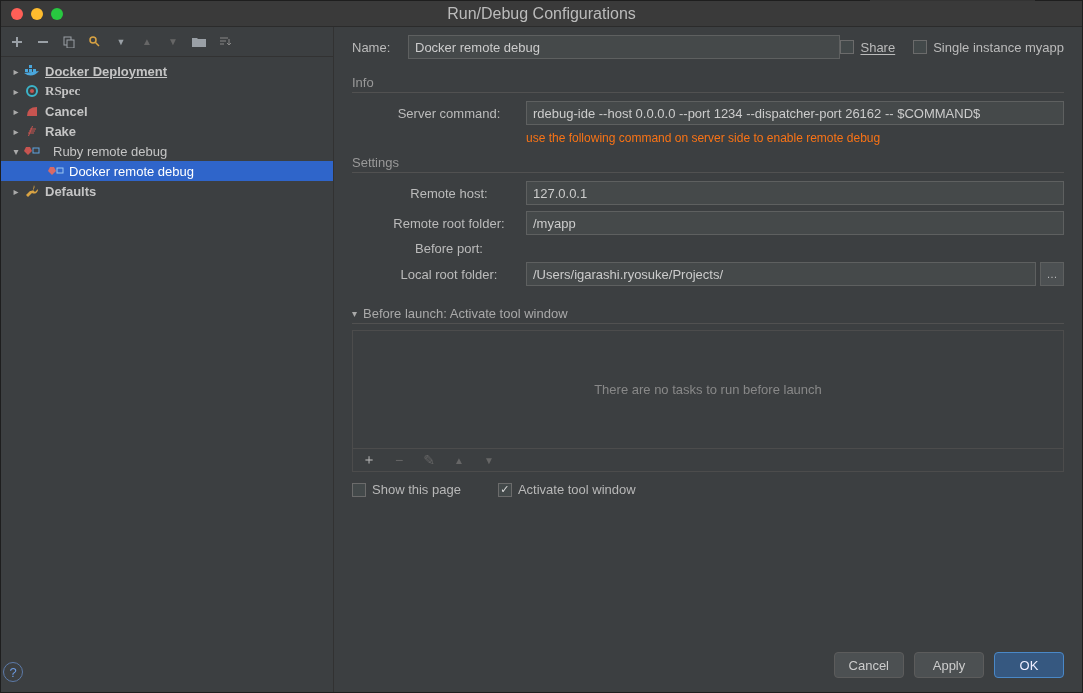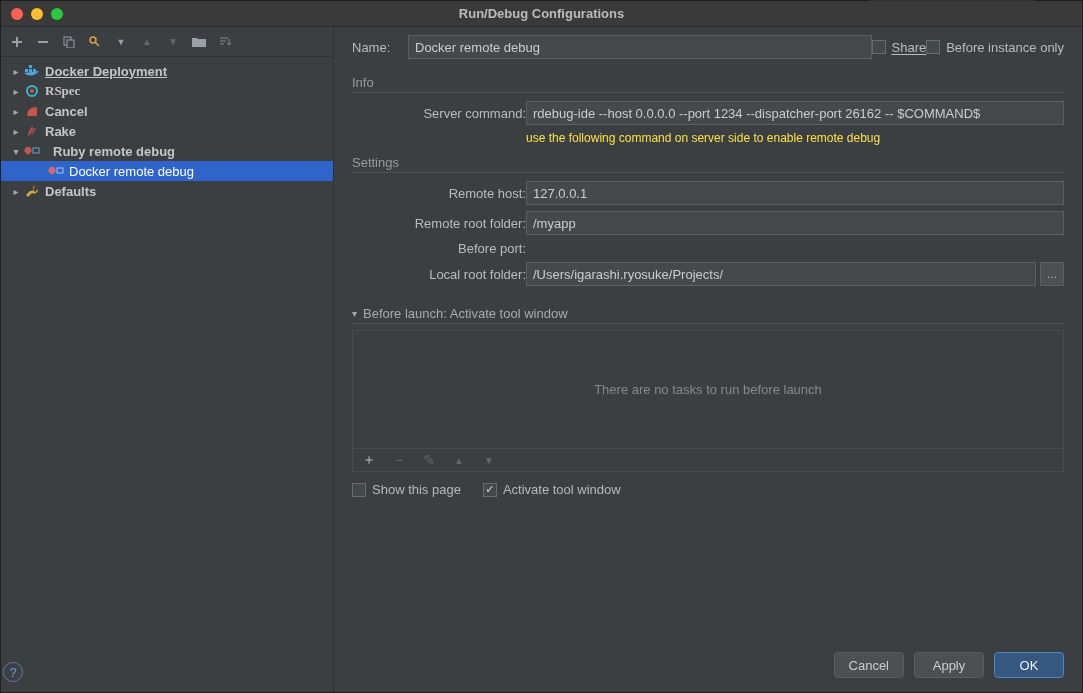--- a/index.html
+++ b/index.html
@@ -4,47 +4,47 @@
 <style>
   * { box-sizing: border-box; font-family: -apple-system, "Helvetica Neue", Arial, sans-serif; }
   html,body { margin:0; padding:0; width:1083px; height:693px; background:#2a2a2a; overflow:hidden; }
   .window { width:1083px; height:693px; background:#3c3f41; display:flex; flex-direction:column; border:1px solid #1e1e1e; }
   .titlebar { height:26px; background:#3a3a3a; display:flex; align-items:center; position:relative; border-bottom:1px solid #2b2b2b; }
   .traffic { display:flex; gap:8px; margin-left:10px; }
   .tl { width:12px; height:12px; border-radius:50%; }
   .tl.red { background:#ff5f57; }
   .tl.yellow { background:#febc2e; }
   .tl.green { background:#28c840; }
-  .title { position:absolute; left:0; right:0; text-align:center; font-size:13px; color:#bbb;font-weight:bold; }
+  .title { position:absolute; left:0; right:0; text-align:center; font-size:16px; color:#bbb; }
   .body { flex:1; display:flex; }
   .left { width:333px; background:#3c3f41; border-right:1px solid #323232; display:flex; flex-direction:column; }
   .toolbar { height:30px; display:flex; align-items:center; gap:10px; padding:0 8px; border-bottom:1px solid #323232; }
   .ticon { width:16px; height:16px; display:flex; align-items:center; justify-content:center; color:#9aa0a6; font-size:14px; cursor:pointer; }
   .tree { flex:1; padding:4px 0; font-size:13px; color:#c5c5c5; overflow:auto; }
   .trow { display:flex; align-items:center; height:20px; padding-left:8px; cursor:pointer; white-space:nowrap; }
   .trow.selected { background:#2f65ca; color:#fff; }
   .arrow { width:14px; display:inline-flex; align-items:center; justify-content:center; color:#aaa; font-size:10px; }
   .ticon2 { width:18px; height:16px; display:inline-flex; align-items:center; justify-content:center; margin-right:4px; }
   .right { flex:1; display:flex; flex-direction:column; padding:8px 18px 0 18px; color:#bbb; font-size:13px; }
   .row { display:flex; align-items:center; margin-bottom:6px; }
   .lbl { width:130px; flex-shrink:0; }
-  .lblw { width:154px; flex-shrink:0; text-align:right; }
+  .lblw { width:154px; flex-shrink:0; text-align:center; }
   input.textf { flex:1; background:#45494a; border:1px solid #5e6060; color:#ccc; font-size:13px; padding:3px 6px; height:24px; }
   .namefield { width:425px; flex:none; }
-  .checks-right { margin-left:auto; display:flex; align-items:flex-end; }
+  .checks-right { margin-left:auto; display:flex; align-items:flex-end; gap:18px; }
   .chk { display:flex; align-items:center; gap:6px; cursor:pointer; }
   .chkbox { width:14px; height:14px; border:1px solid #6b6b6b; background:#43494a; display:inline-flex; align-items:center; justify-content:center; font-size:11px; color:#ddd; }
   .section-title { color:#999; font-size:13px; margin:10px 0 8px 0; border-bottom:1px solid #515151; padding-bottom:2px; }
   .formblock { padding-left:20px; }
-  .hint { font-size:12px; color:#fde047; margin-left:154px; margin-top:2px; }
+  .hint { font-size:12px; color:#f97316; margin-left:154px; margin-top:2px; }
   .before-launch { margin-top:14px; }
   .bl-header { display:flex; align-items:center; gap:6px; color:#a9a9a9; font-size:13px; border-bottom:1px solid #515151; padding-bottom:2px;}
   .bl-body { border:1px solid #4c4c4c; height:118px; margin-top:6px; display:flex; align-items:center; justify-content:center; color:#888; font-size:13px; border-bottom:none;}
   .bl-tools { border:1px solid #4c4c4c; border-top:1px solid #4c4c4c; height:24px; display:flex; align-items:center; gap:14px; padding:0 8px; color:#888; }
-  .bottom-checks { display:flex; align-items:center; gap:22px; margin-top:10px; color:#b8b8b8; font-size:13px;}
+  .bottom-checks { display:flex; align-items:center; gap:37px; margin-top:10px; color:#b8b8b8; font-size:13px;}
   .footer { margin-top:auto; display:flex; align-items:center; padding:12px 0 14px 0; }
   .help { width:20px; height:20px; border-radius:50%; border:1px solid #5c7aa8; color:#6c9ae0; display:flex; align-items:center; justify-content:center; font-size:13px; margin-left:-8px;}
   .btns { margin-left:auto; display:flex; gap:10px; }
   .btn { min-width:70px; height:26px; border:1px solid #5c5c5c; background:#4c5052; color:#ccc; font-size:13px; border-radius:4px; padding:0 14px; cursor:pointer; }
   .btn.primary { background:#365880; border-color:#4a88c7; color:#eef; }
   .browse { width:24px; height:24px; margin-left:4px; background:#4c5052; border:1px solid #5e6060; color:#bbb; display:flex; align-items:center; justify-content:center; cursor:pointer; font-size:11px;}
   .bgtab { position:absolute; top:0; right:48px; background:#4a4a4a; color:#bbb; font-size:12px; padding:1px 8px; display:flex; align-items:center; gap:6px; border:1px solid #333;}
   svg { display:block; }
   .under { text-decoration:underline; text-underline-offset:2px; }
 </style>
@@ -154,21 +154,21 @@
           <span style="font-weight:600;">Rake</span>
         </div>
         <div class="trow" style="padding-left:8px;">
           <span class="arrow">▾</span>
           <span class="ticon2">
               <svg width="16" height="12" viewBox="0 0 16 12">
                 <path d="M2 2 L6 2 L8 6 L4 10 L0 6 Z" fill="#c75450"></path>
                 <rect x="9" y="3" width="6" height="5" fill="none" stroke="#5fa3e0"></rect>
               </svg>
             </span>
-          <span style="font-weight:700;padding-left:8px;">Ruby remote debug</span>
+          <span style="font-weight:400;padding-left:8px;">Ruby remote debug</span>
         </div>
         <div class="trow selected" style="padding-left:46px;">
           <span class="ticon2">
               <svg width="16" height="12" viewBox="0 0 16 12">
                 <path d="M2 2 L6 2 L8 6 L4 10 L0 6 Z" fill="#d86a66"></path>
                 <rect x="9" y="3" width="6" height="5" fill="none" stroke="#9cc7ef"></rect>
               </svg>
             </span>
           <span>Docker remote debug</span>
         </div>
@@ -191,21 +191,21 @@
       <div class="row">
         <span class="lbl" style="width:56px;">Name:</span>
         <input class="textf namefield" value="Docker remote debug" style="">
         <div class="checks-right">
           <label class="chk">
             <span class="chkbox"></span>
             <span class="under">Share</span>
           </label>
           <label class="chk">
             <span class="chkbox"></span>
-            <span>Before instance only</span>
+            <span>Single instance myapp</span>
           </label>
         </div>
       </div>
 
       <div class="section-title">Info</div>
       <div class="formblock">
         <div class="row">
           <span class="lblw">Server command:</span>
           <input class="textf" value="rdebug-ide --host 0.0.0.0 --port 1234 --dispatcher-port 26162 -- $COMMAND$" style="">
         </div>

